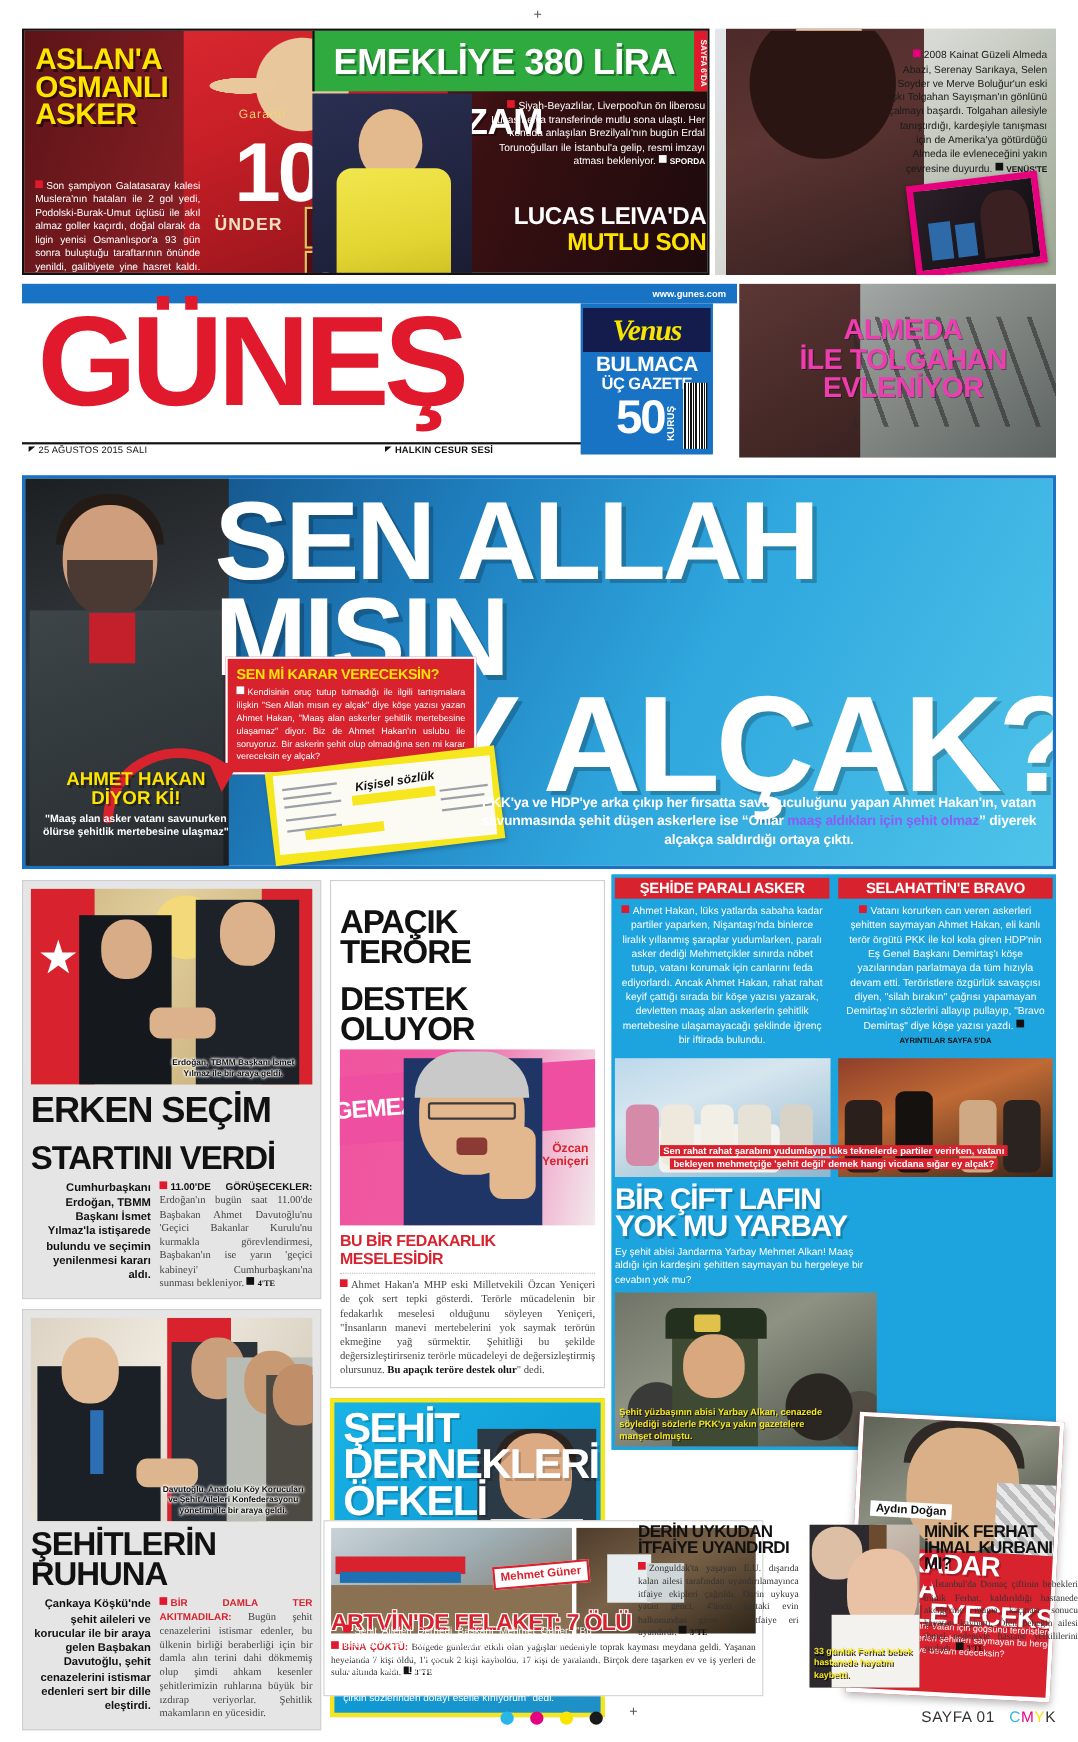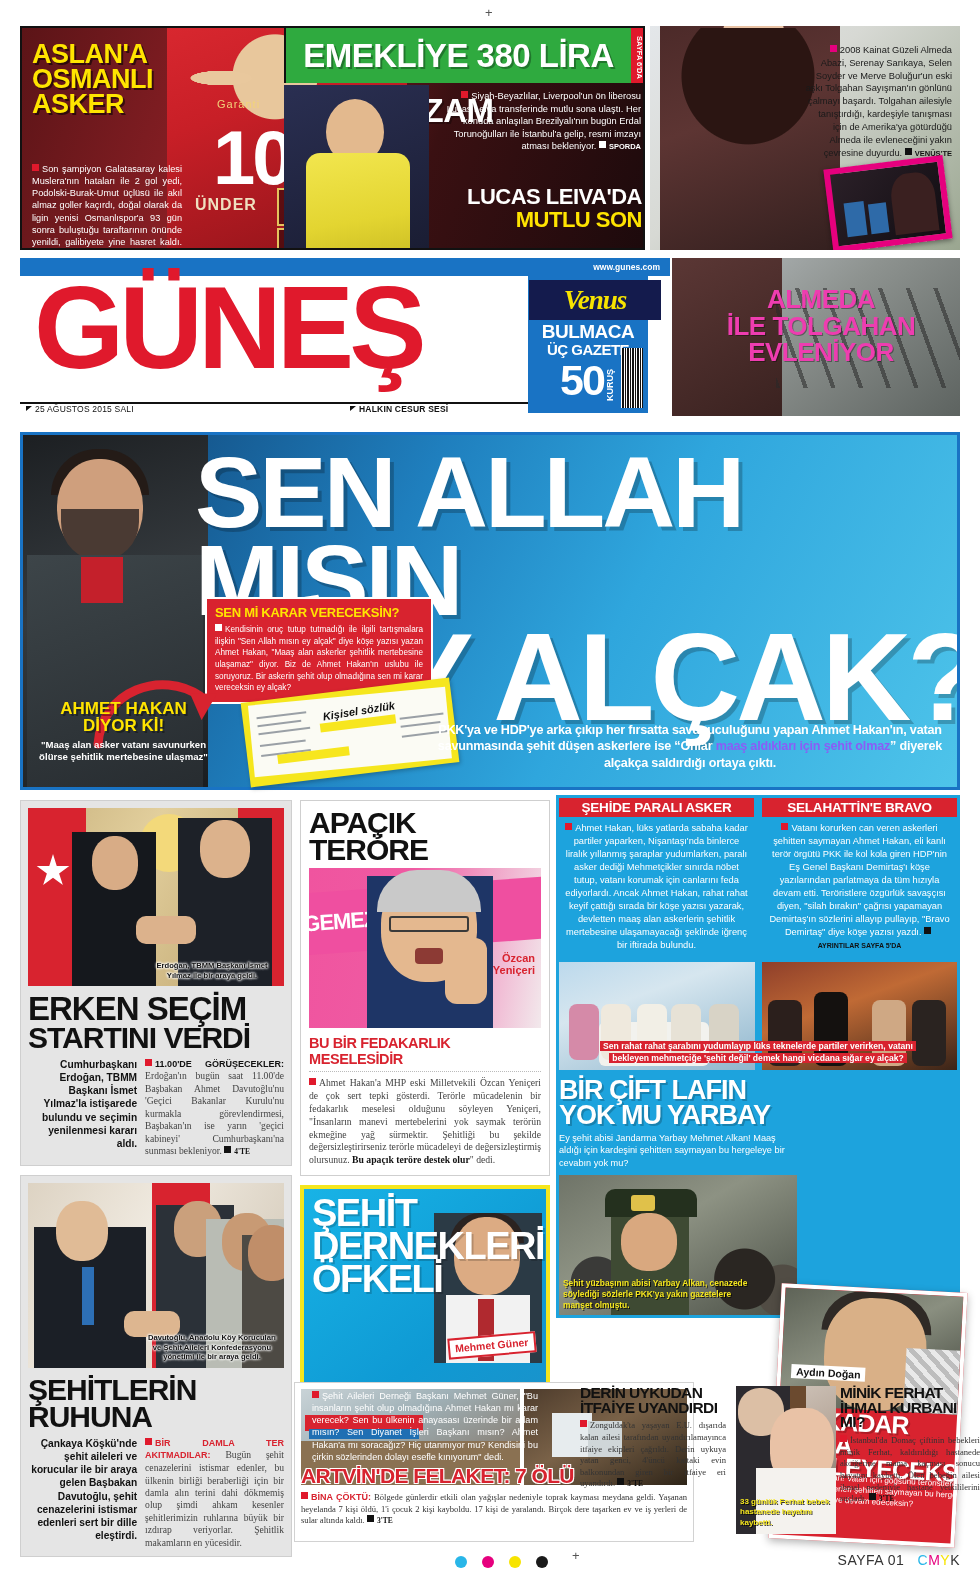--- a/index.html
+++ b/index.html
@@ -100,21 +100,21 @@
   .gunes-logo{ position:absolute; left:14px; top:-6px; font-size:116px; font-weight:bold; color:#e0192c;
      letter-spacing:-5px; line-height:1; font-family:"Liberation Sans",sans-serif;}
   .mast-rule{ position:absolute; left:0px; top:126px; width:520px; height:2px; background:#111; }
   .mast-date{ position:absolute; left:6px; top:128px; font-size:8.5px; font-weight:normal; color:#111; letter-spacing:.2px;}
   .mast-slogan{ position:absolute; left:330px; top:128px; font-size:8.5px; font-weight:bold; color:#111; letter-spacing:.2px;}
   .tri{ display:inline-block; width:0;height:0;border-left:6px solid #111;border-bottom:5px solid transparent;
       border-top:0; margin-right:3px; vertical-align:1px; transform:rotate(0deg);}
 
   .venusbox{ position:absolute; left:528px; top:276px; width:120px; height:137px; background:#1973c4;
      border:1px solid #1973c4; color:#fff; text-align:center; }
-  .venusbox .v1{ width:132px; height:40px; margin:3px auto 0; background:#141b4d;
+  .venusbox .v1{ width:116px; height:40px; margin:3px auto 0; background:#141b4d;
      color:#f7e400; font-size:27px; font-weight:bold; line-height:40px; letter-spacing:-1px;
      font-family:"Liberation Serif",serif; font-style:italic;}
   .venusbox .v2{ font-size:19px; font-weight:bold; letter-spacing:-0.5px; line-height:1.05; margin-top:2px;}
   .venusbox .v3{ font-size:15px; font-weight:bold; letter-spacing:-0.5px; line-height:1.05;}
   .venusbox .v4{ font-size:43px; font-weight:bold; line-height:0.95; display:inline-block; letter-spacing:-2px;}
   .venusbox .kurus{ display:inline-block; font-size:9px; font-weight:bold; writing-mode:vertical-rl;
      transform:rotate(180deg); line-height:12px; vertical-align:bottom;}
   .barcode{ position:absolute; right:4px; bottom:4px; width:22px; height:60px; background:
      repeating-linear-gradient(90deg,#fff 0 1px,#111 1px 3px,#fff 3px 4px,#111 4px 5px); }
 
@@ -190,21 +190,21 @@
   .photo1 .m1{position:absolute;left:44px;top:24px;width:84px;height:154px;background:#15181d;}
   .photo1 .m1 .f{position:absolute;left:20px;top:4px;width:46px;height:54px;border-radius:46%;background:#d8ac86;}
   .photo1 .m2{position:absolute;left:150px;top:10px;width:94px;height:168px;background:#1d2128;}
   .photo1 .m2 .f{position:absolute;left:22px;top:2px;width:50px;height:58px;border-radius:46%;background:#dcb28c;}
   .photo1 .hands{position:absolute;left:108px;top:108px;width:60px;height:28px;background:#dcb28c;border-radius:10px;}
   .cap-white{ position:absolute; right:6px; bottom:6px; width:132px; text-align:center; font-size:7.6px;
      font-weight:bold; line-height:1.25; color:#111; text-shadow:0 0 3px #fff,0 0 3px #fff,0 0 3px #fff,0 0 2px #fff;}
 
   .hl-blk{ font-weight:bold; color:#111; letter-spacing:-1px; line-height:0.9; }
   .hl-blk.s1{ font-size:33px; }
-  .hl-blk.s2{ font-size:30px; }
+  .hl-blk.s2{ font-size:30px;margin-top:16px; }
 
   .twocol{ display:flex; gap:8px; margin-top:7px; }
   .twocol .a{ width:44%; font-size:10.2px; line-height:1.3; font-weight:bold; text-align:right; color:#111;}
   .twocol .b{ width:56%; font-size:9.6px; line-height:1.3; color:#444; text-align:justify;
      font-family:"Liberation Serif",serif;}
   .kicker{ font-weight:bold; color:#111; font-family:"Liberation Sans",sans-serif; font-size:9px;}
   .kicker.red{ color:#d8232f; }
   .ref{ font-weight:bold; font-size:7.5px; color:#111; white-space:nowrap;}
 
   .photo2{ height:185px; position:relative; overflow:hidden;
@@ -559,20 +559,21 @@
           <span>Bugün şehit cenazelerini istismar edenler, bu ülkenin birliği beraberliği için bir damla alın terini dahi dökmemiş olup şimdi ahkam kesenler şehitlerimizin ruhlarına büyük bir ızdırap veriyorlar. Şehitlik makamların en yücesidir.</span>
           
         </div>
       </div>
     </div>
   </div>
 
   <div class="colM">
     <div class="mid-card">
       <div class="hl-blk s2">APAÇIK TERÖRE</div>
+      <div class="hl-blk s2">DESTEK OLUYOR</div>
       <div class="photo3">
         <div class="banner">GEMEZ    AYITSIZ</div>
         <div class="man">
           <div class="f"></div>
           <div class="hair"></div>
           <div class="glass"></div>
           <div class="mouth"></div>
         </div>
         <div class="hand"></div>
         <div class="name">Özcan Yeniçeri</div>

